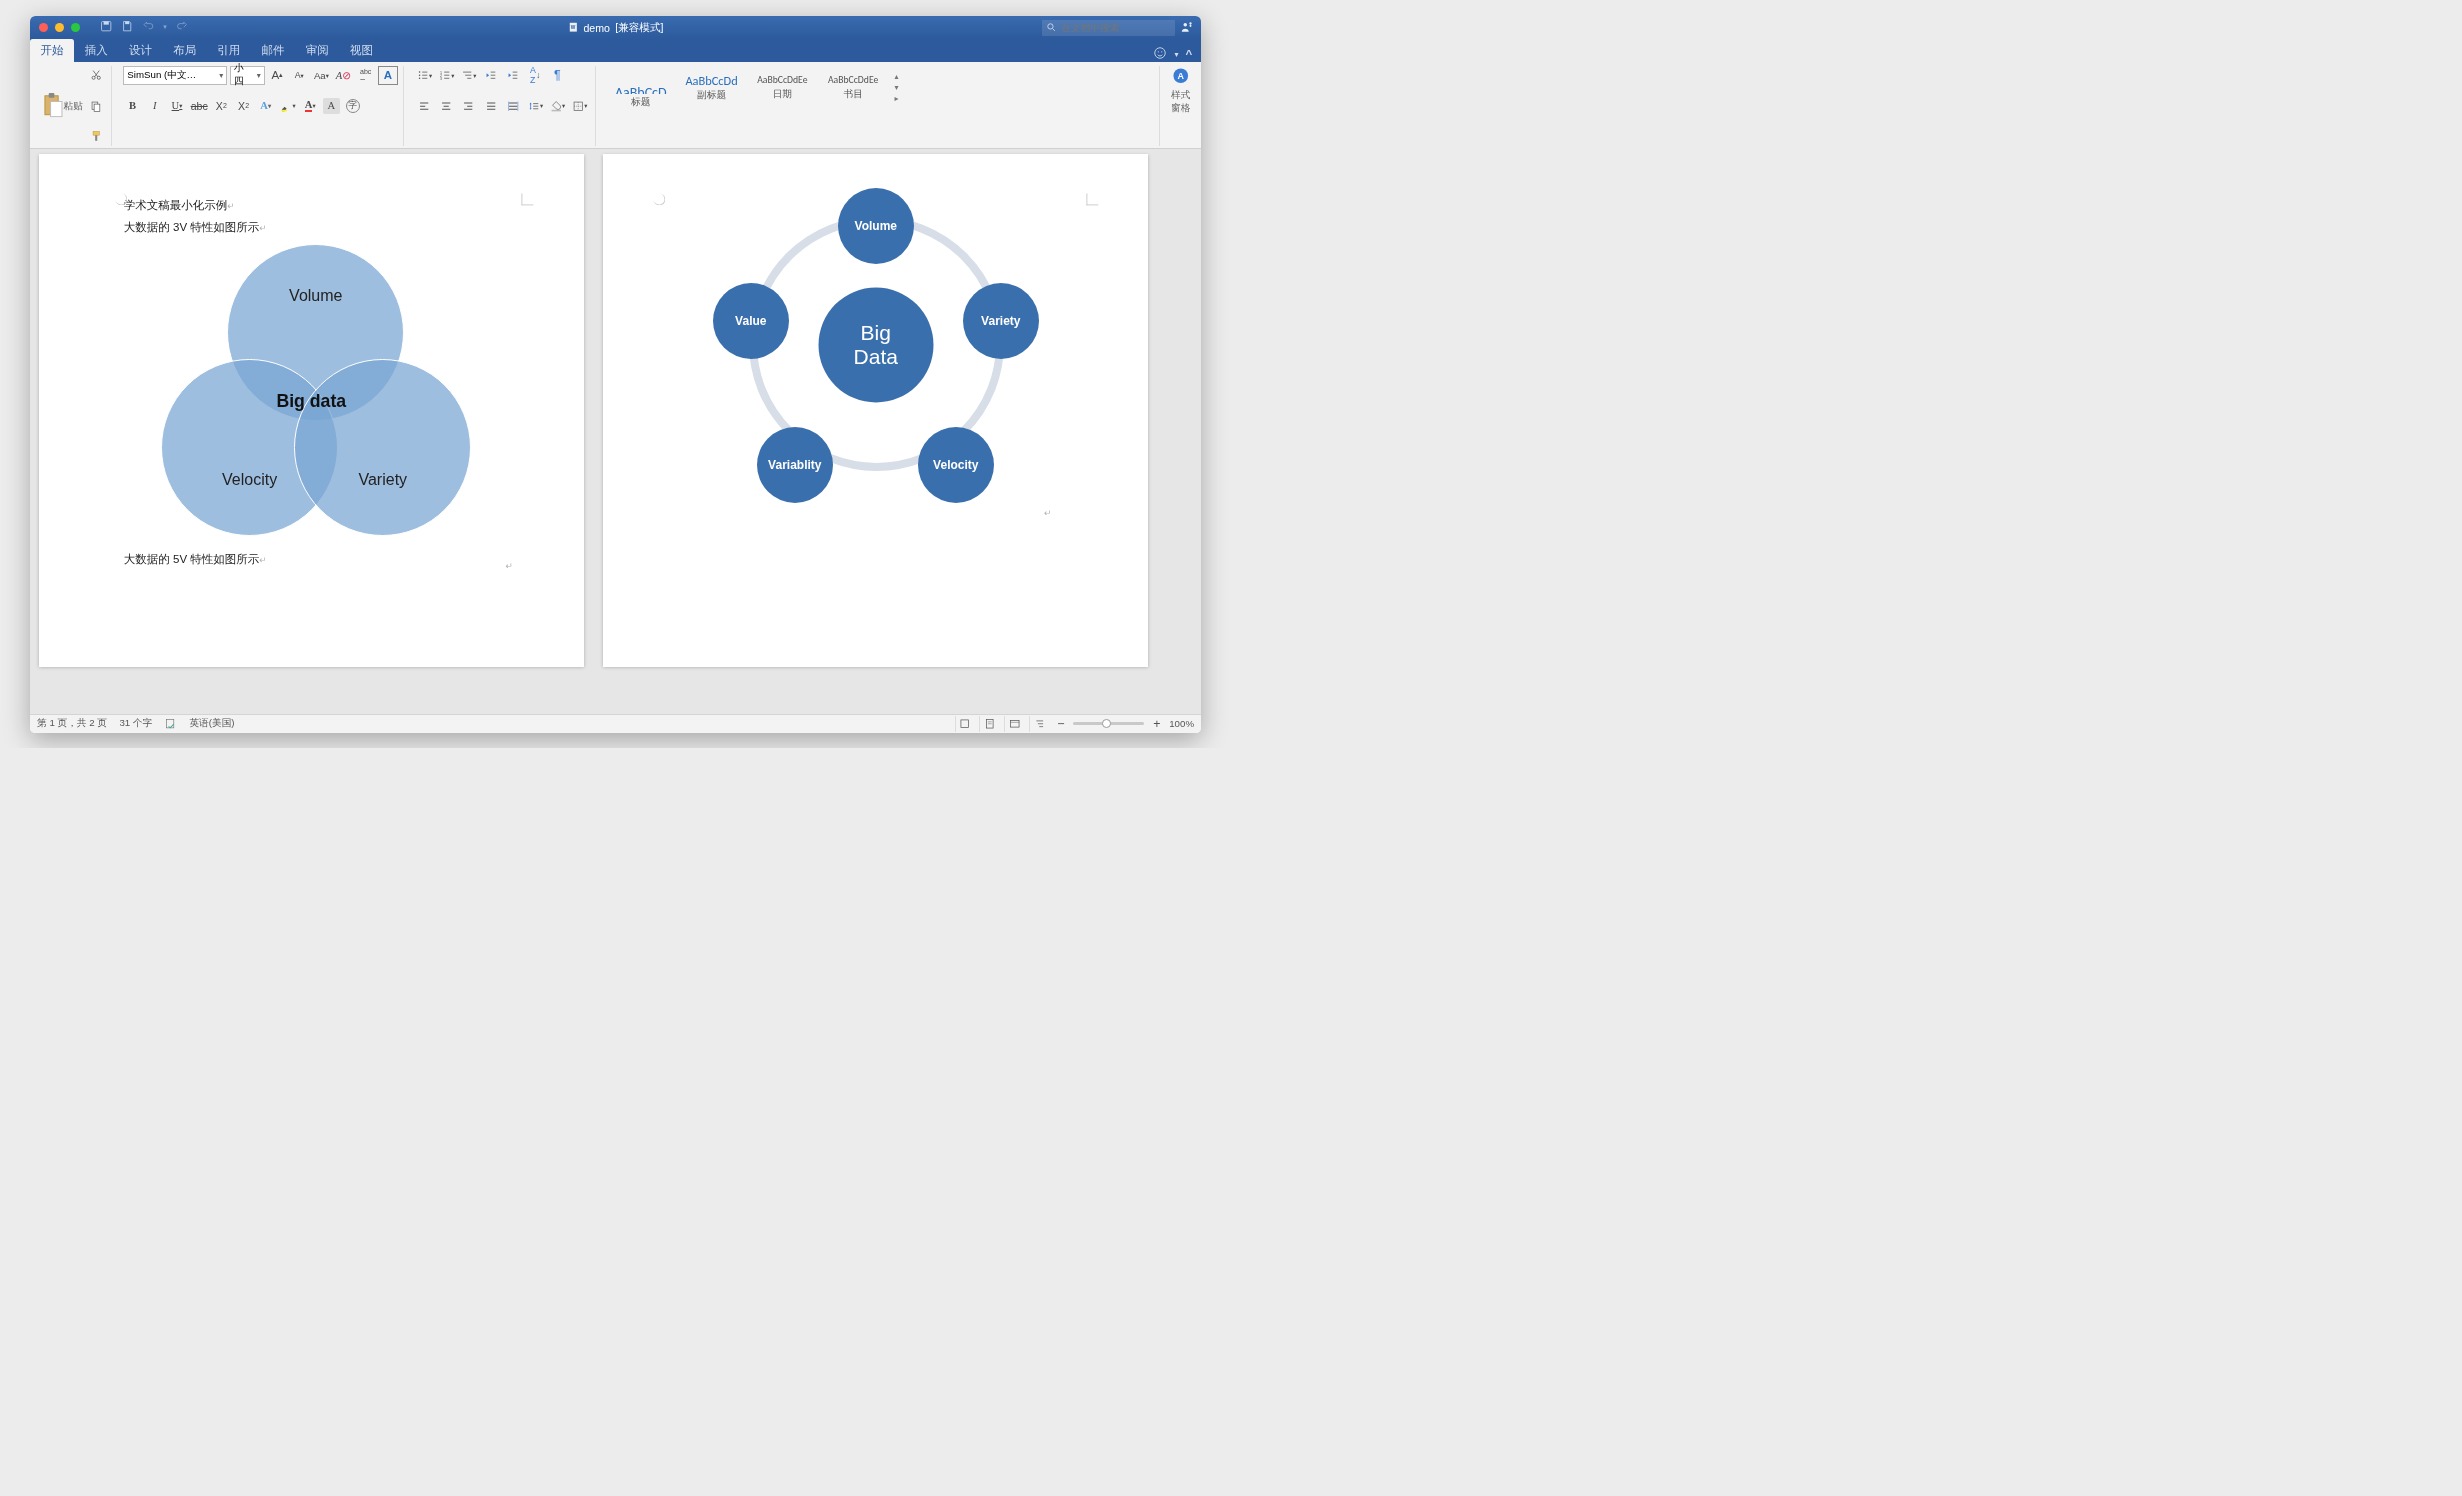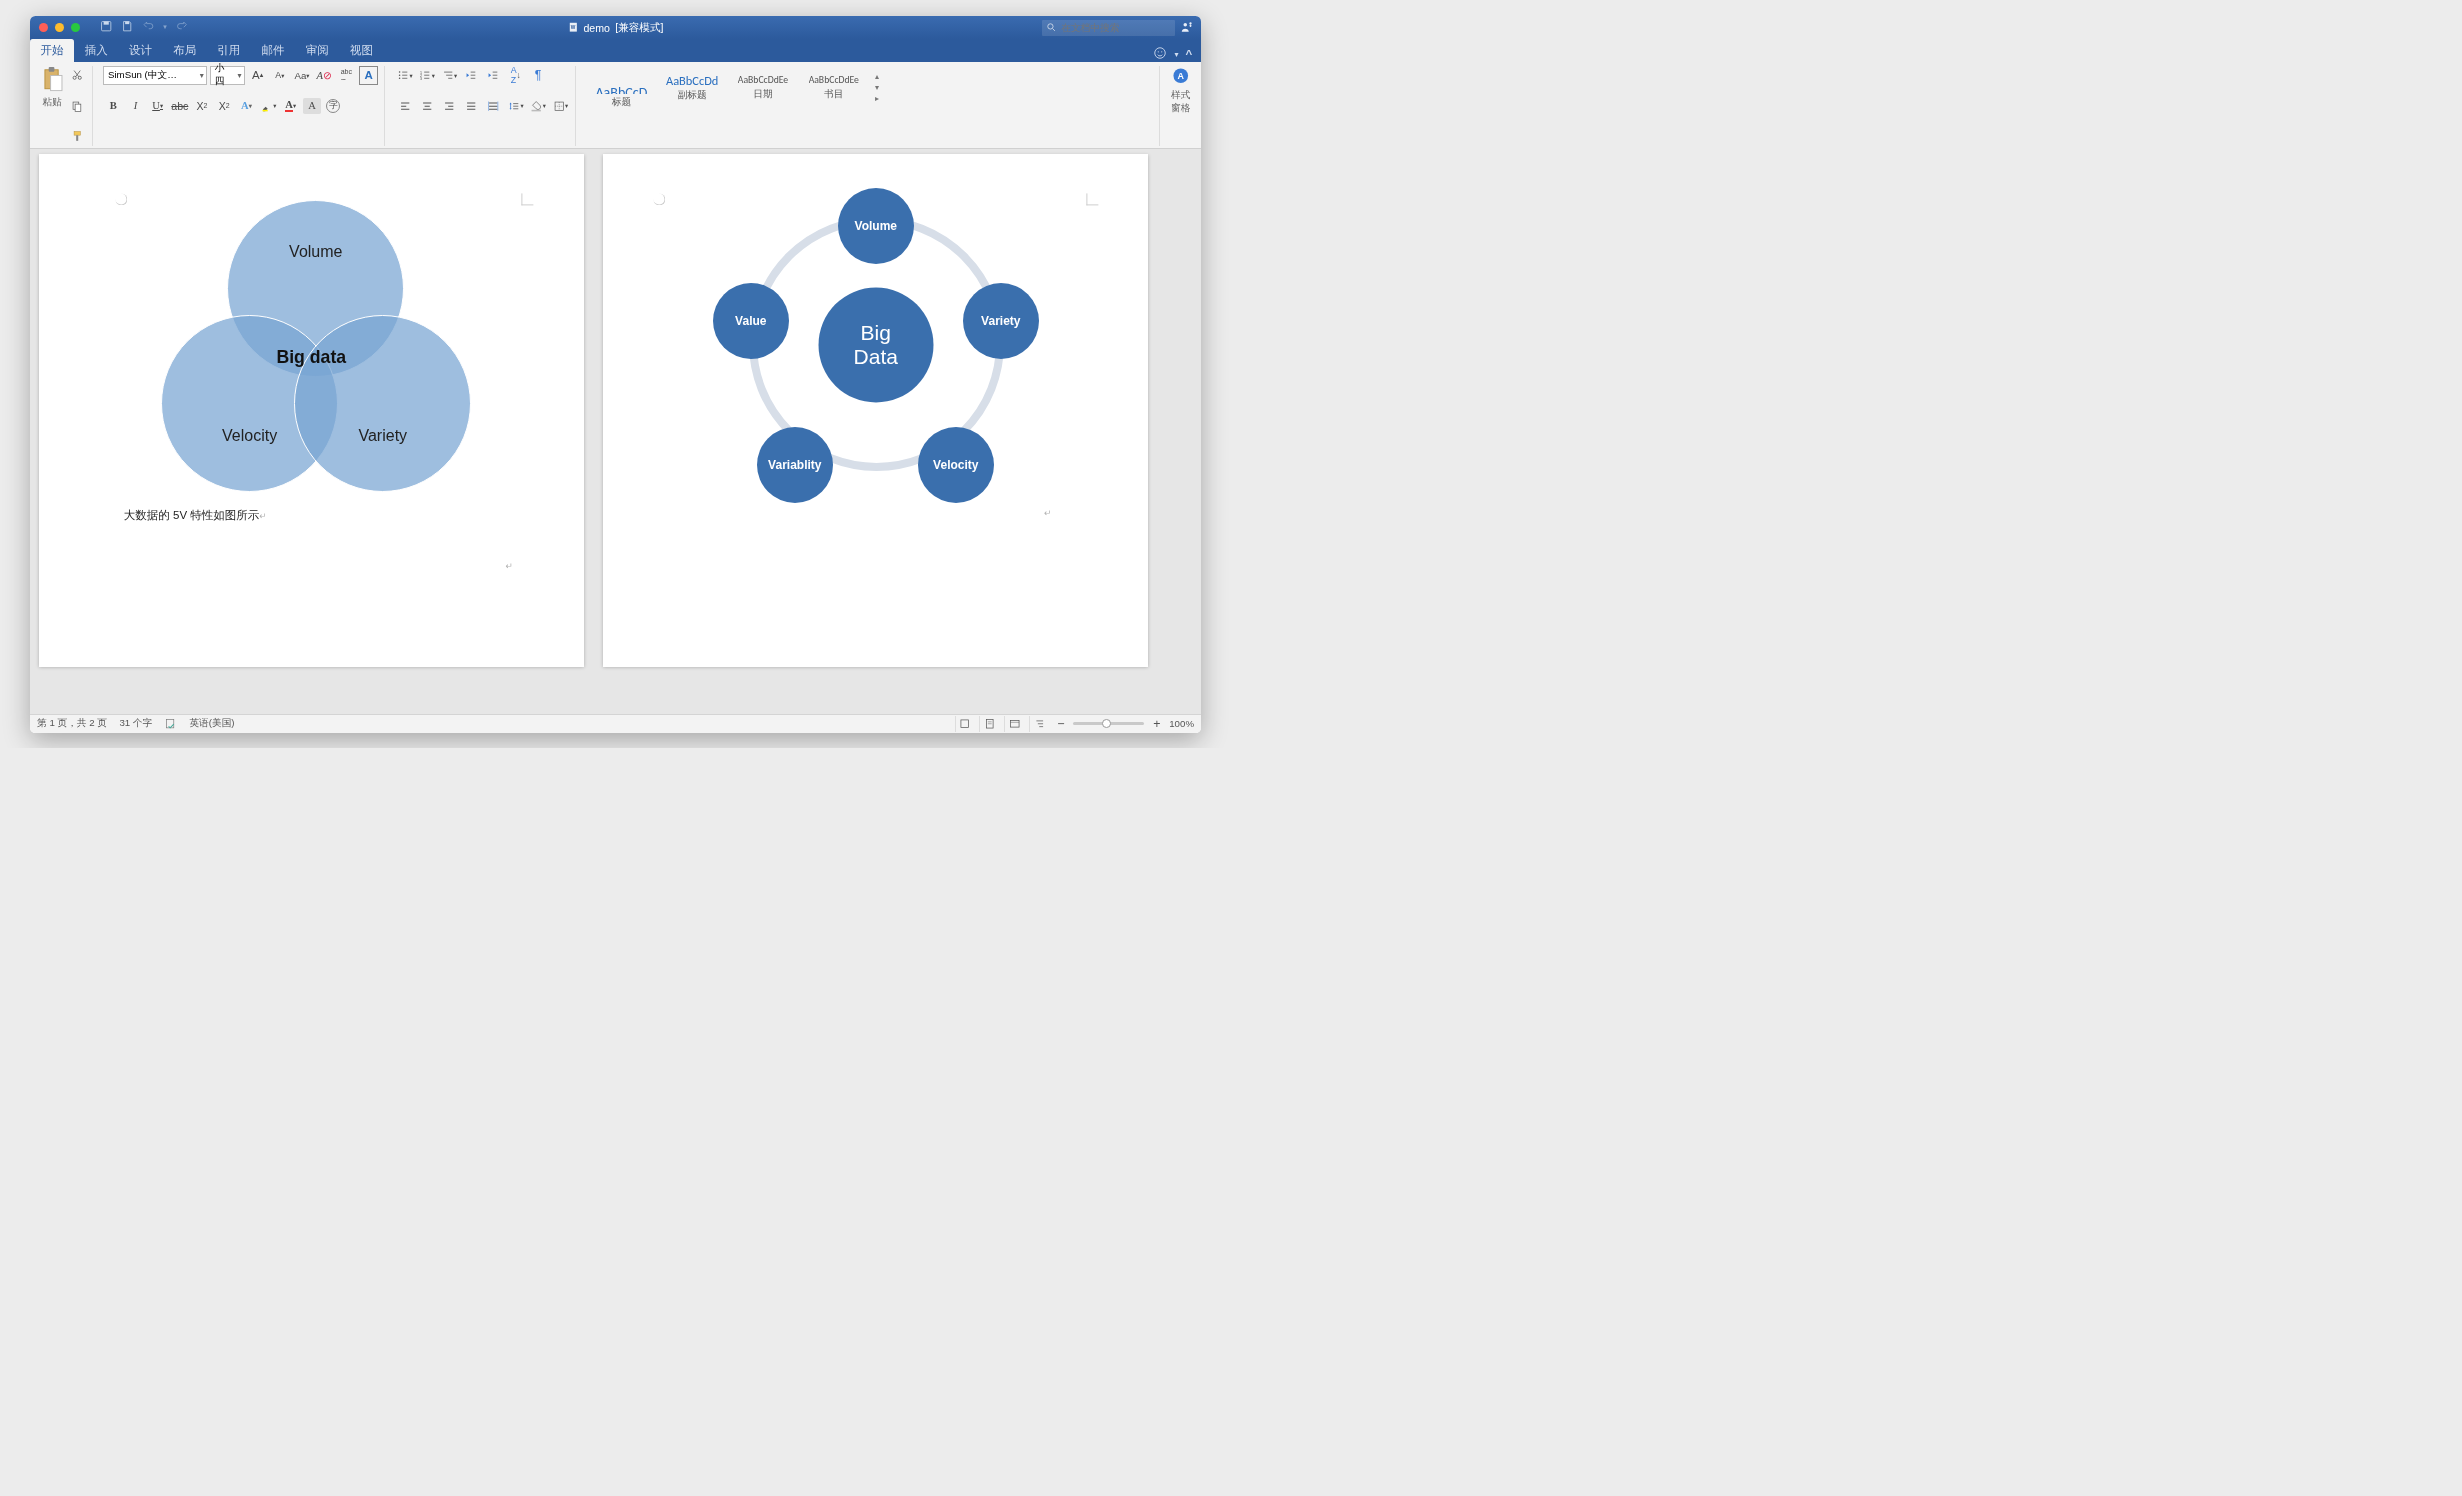--- a/index.html
+++ b/index.html
@@ -36,21 +36,21 @@
 .group:last-child{border-right:none;}
 .g-controls{display:flex; gap:2.7px; align-items:center;}
 .g-cols{display:flex;flex-direction:column;gap:11px;}
 .ribbtn { width:19.5px;height:19.5px; border:0.9px solid transparent; background:transparent; display:flex;align-items:center;justify-content:center; border-radius:1.8px; color:#4a4a4a; font-size:10.6px; cursor:pointer;}
 .ribbtn svg{width:12.4px;height:12.4px;fill:#555;}
 .box-a{width:19.5px;height:19.5px;border:0.9px solid #888;color:#2a6fbf;font-weight:bold;display:flex;align-items:center;justify-content:center;font-size:11.5px;}
 .grp-label{font-size:9.7px;color:#666;text-align:center;margin-top:1.8px;}
 .combo{height:19.5px;border:0.9px solid #bbb;background:#fff;font-size:9.7px;padding:0 14px 0 3.5px;display:flex;align-items:center;position:relative;min-width:0;}
 .combo::after{content:"▾";position:absolute;right:2.7px;color:#666;font-size:8px;}
 .font-name{width:104px;} .font-size{width:35px;}
-.clipboard-main{display:flex;flex-direction:column;align-items:center;gap:0;}
+.clipboard-main{display:flex;flex-direction:row;align-items:center;gap:0;}
 .clipboard-main svg{width:23px;height:26.5px;}
 
 .styles-gallery{display:flex;gap:1.8px;align-items:center;}
 .style-item{width:69px;height:44px;border:0.9px solid transparent;display:flex;flex-direction:column;align-items:center;justify-content:center;cursor:pointer;}
 .style-preview{font-size:12.4px;color:#2a6fbf;font-family:Calibri,Arial;white-space:nowrap;overflow:hidden;}
 .style-label{font-size:9.7px;color:#555;margin-top:1.8px;}
 .style-arrow{width:14px;display:flex;flex-direction:column;align-items:center;justify-content:center;gap:1.8px;}
 .style-arrow span{font-size:8px;color:#777;}
 
 
@@ -398,20 +398,24 @@
 窗格</div>
       </div>
     </div>
   </div>
 
   <div class="doc-area">
 
     <div class="page">
       <div class="corner tl"></div>
         <div class="corner tr"></div>
+      <div style="padding-left:35px;">
+        <p class="doc-text"><span>学术文稿最小化示例</span><span class="pmark">↵</span></p>
+        <p class="doc-text"><span>大数据的 3V 特性如图所示</span><span class="pmark">↵</span></p>
+      </div>
       <div class="venn">
         <div class="vcirc vc1">
             <span class="lbl">Volume</span>
           </div>
         <div class="vcirc" style="left:8.8px;top:115px;">
             <span class="lbl" style="bottom:46px;position:absolute;">Velocity</span>
           </div>
         <div class="vcirc vc3">
             <span class="lbl">Variety</span>
           </div>

